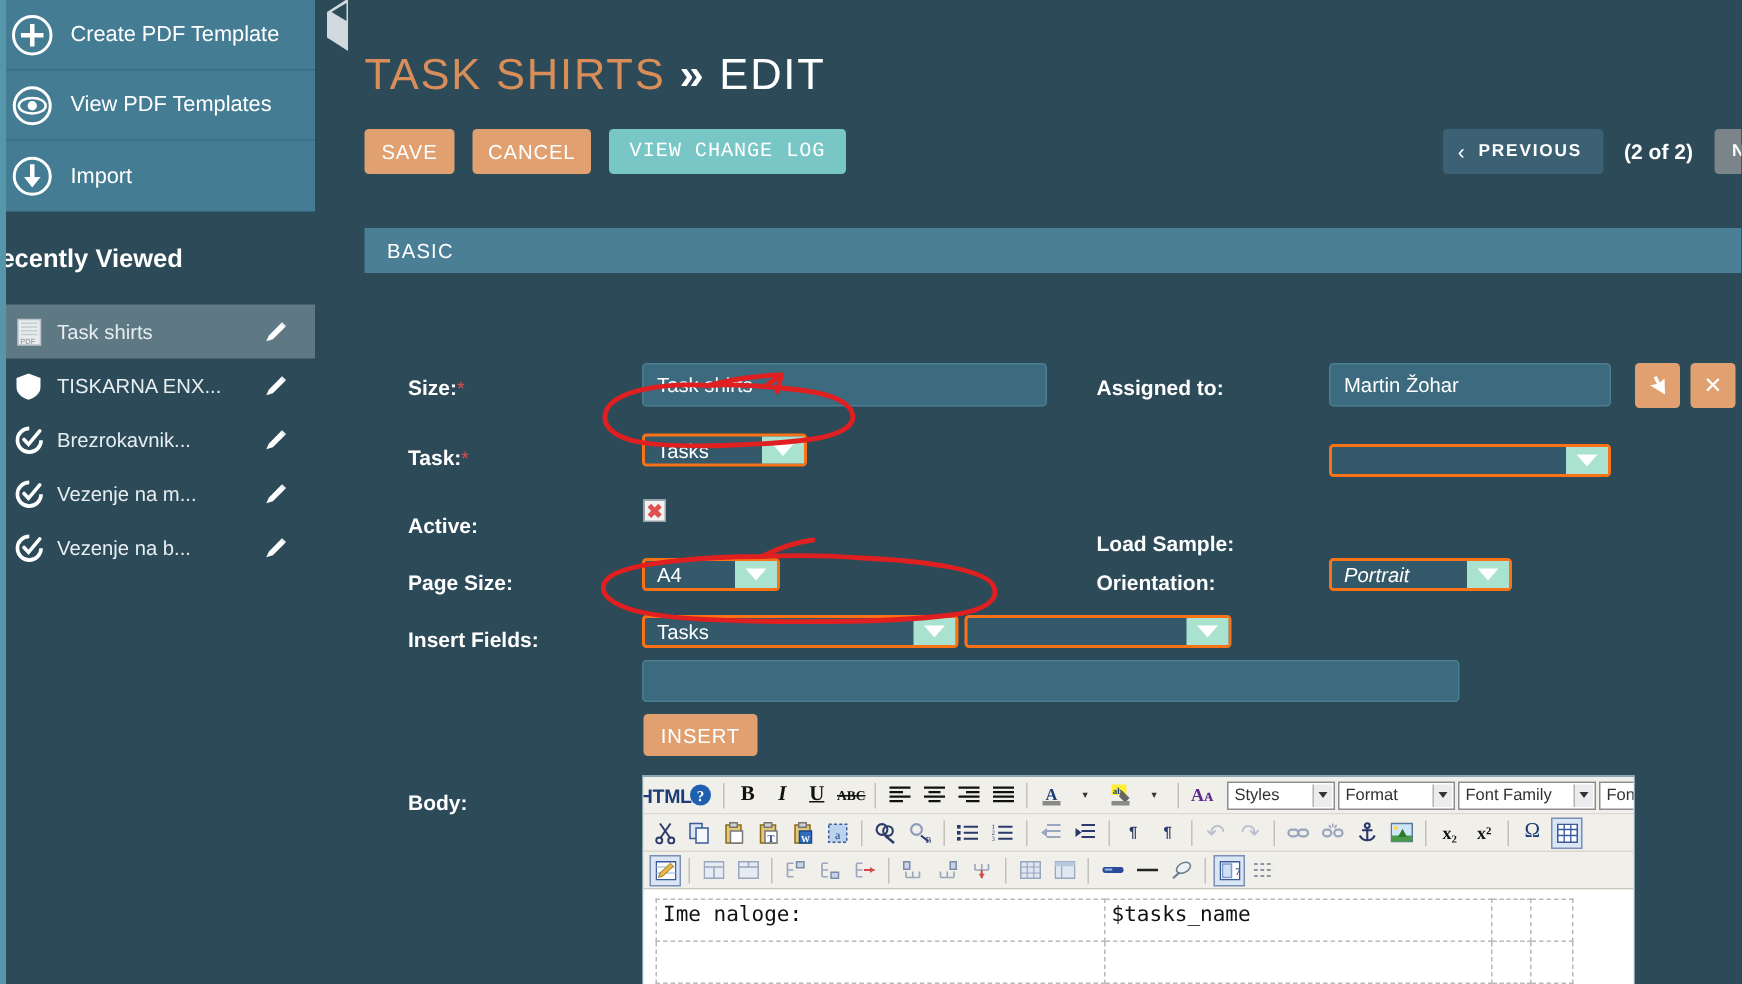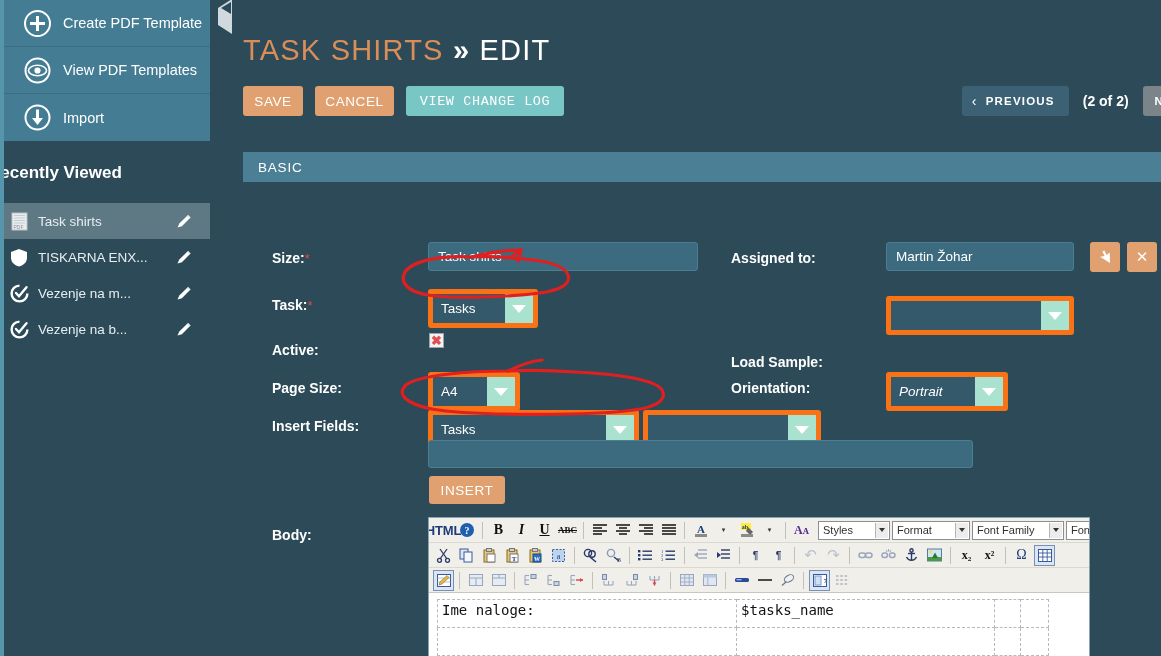--- a/index.html
+++ b/index.html
@@ -21,21 +21,21 @@
     position: absolute; left: 0; top: 0;
     width: 210px; height: 656px;
     background: #2c4a57;
   }
   .nav-top { background: #447d93; }
   .nav-item {
     position: relative;
     height: 47px;
     display: flex;
     align-items: center;
-    padding-left: 23px;
+    padding-left: 7px;
     color: #ffffff;
     font-size: 14.5px;
     border-bottom: 1px solid #3b6e85;
     cursor: pointer;
   }
   .nav-item .ic {
     width: 28px; height: 28px;
     margin-right: 12px;
     flex: 0 0 28px;
     display: flex; align-items: center; justify-content: center;
@@ -245,23 +245,23 @@
     border-radius: 3px;
     color: #ffffff;
     font-size: 13.5px;
     height: 29px;
     display: flex; align-items: center;
     padding-left: 9px;
   }
   .ctl-select {
     position: relative;
     background: #34596a;
-    border: 5px solid #f97316;
+    border: 2px solid #f97316;
     border-radius: 3px;
-    height: 39px;
+    height: 22px;
     display: flex; align-items: center;
     color: #ffffff;
     font-size: 13.5px;
     padding-left: 8px;
     cursor: pointer;
   }
   .ctl-select .sel-arrow {
     position: absolute; right: 0; top: 0;
     width: 28px; height: 100%;
     background: #a9e2cf;
@@ -466,20 +466,35 @@
         </span>
         <span class="rlbl">TISKARNA ENX...</span>
         <span class="pencil">
           <svg width="16" height="16" viewBox="0 0 16 16">
             <path d="M1.5 14.5 L3.3 10.6 L11.2 2.7 L13.8 5.3 L5.9 13.2 Z" fill="#ffffff"></path>
             <path d="M12.1 1.8 L14.7 4.4 L13.6 5.5 L11 2.9 Z" fill="#e7eef1"></path>
           </svg>
         </span>
       </div>
 
+      <div class="recent-item">
+        <span class="ric">
+          <svg width="19" height="19" viewBox="0 0 19 19">
+            <path d="M9.5 1.6 A7.9 7.9 0 1 0 17.4 9.5" fill="none" stroke="#ffffff" stroke-width="2.4"></path>
+            <path d="M6 9 L9 12.2 L16.5 3.2" fill="none" stroke="#ffffff" stroke-width="2.4" stroke-linecap="round"></path>
+          </svg>
+        </span>
+        <span class="rlbl">Brezrokavnik...</span>
+        <span class="pencil">
+          <svg width="16" height="16" viewBox="0 0 16 16">
+            <path d="M1.5 14.5 L3.3 10.6 L11.2 2.7 L13.8 5.3 L5.9 13.2 Z" fill="#ffffff"></path>
+            <path d="M12.1 1.8 L14.7 4.4 L13.6 5.5 L11 2.9 Z" fill="#e7eef1"></path>
+          </svg>
+        </span>
+      </div>
 
       <div class="recent-item">
         <span class="ric">
           <svg width="19" height="19" viewBox="0 0 19 19">
             <path d="M9.5 1.6 A7.9 7.9 0 1 0 17.4 9.5" fill="none" stroke="#ffffff" stroke-width="2.4"></path>
             <path d="M6 9 L9 12.2 L16.5 3.2" fill="none" stroke="#ffffff" stroke-width="2.4" stroke-linecap="round"></path>
           </svg>
         </span>
         <span class="rlbl">Vezenje na m...</span>
         <span class="pencil">

